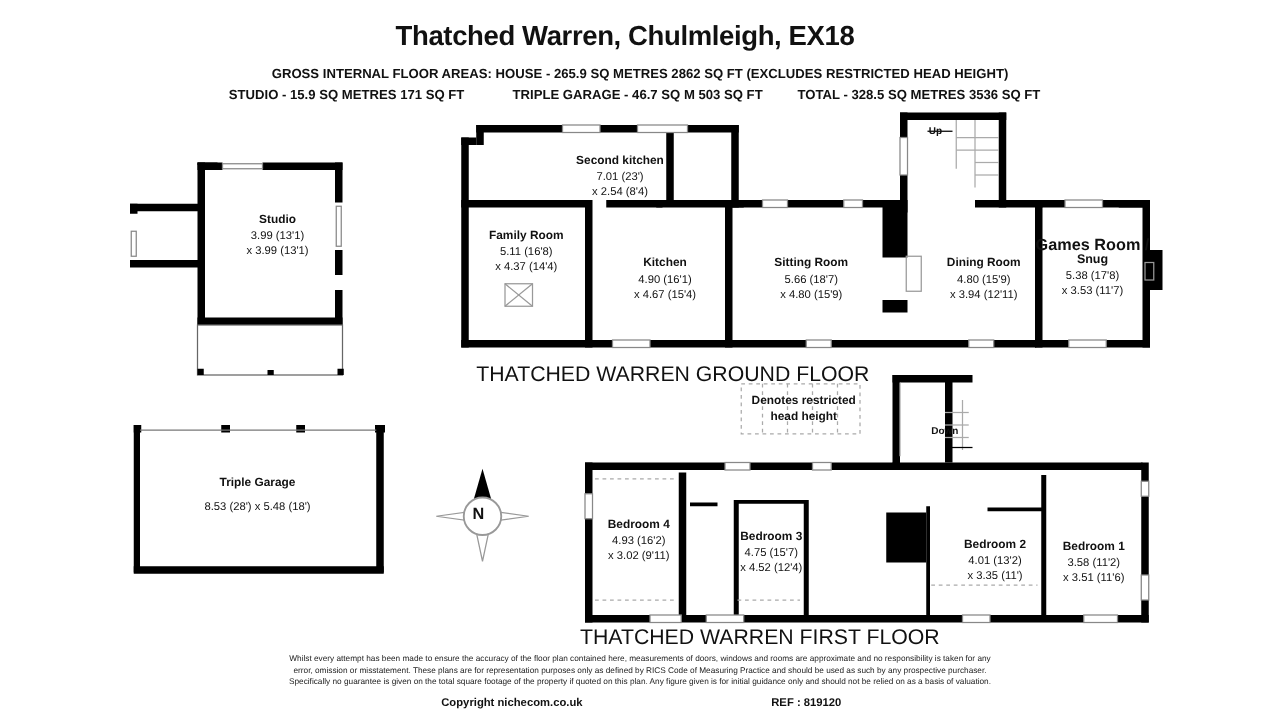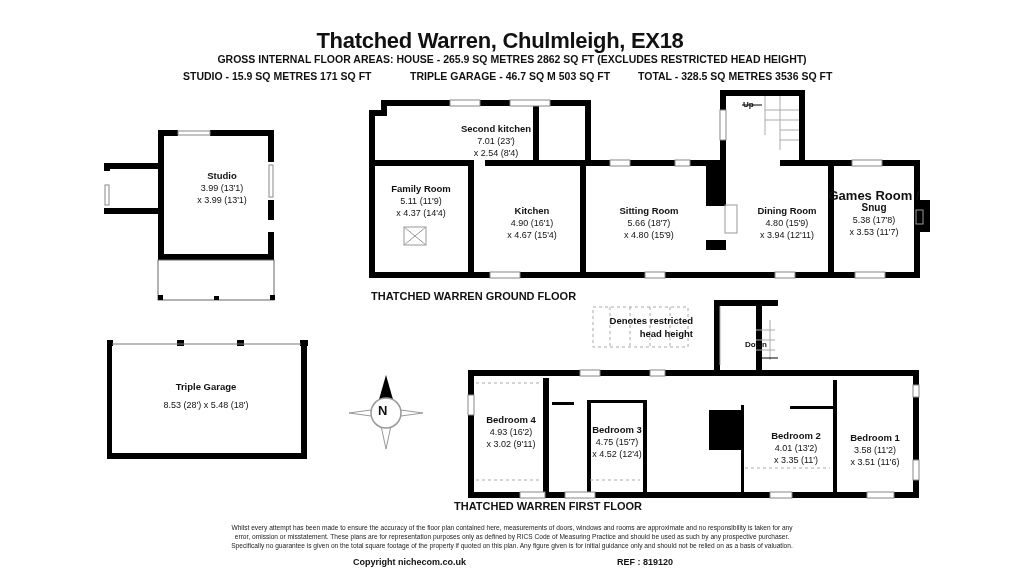--- a/index.html
+++ b/index.html
@@ -1,27 +1,27 @@
 <!DOCTYPE html>
 <html><head>
 <meta charset="utf-8">
 <style>
   html, body { margin:0; padding:0; background:#ffffff; }
   body { width:1024px; height:579px; position:relative; overflow:hidden; font-family:"Liberation Sans", sans-serif; color:#111; }
   .abs { position:absolute; }
-  .title { left:0; width:1000px; top:28px; text-align:center; font-size:22px; font-weight:bold; letter-spacing:-0.3px; }
+  .title { left:0; width:1000px; top:16px; text-align:center; font-size:22px; font-weight:bold; letter-spacing:-0.3px; }
   .sub1 { left:0; width:1024px; top:53px; text-align:center; font-size:10.5px; font-weight:bold; }
   .sub2 { top:70px; font-size:10.5px; font-weight:bold; white-space:nowrap; }
   svg.plan { position:absolute; left:0; top:0; }
   .rl { position:absolute; text-align:center; font-size:9px; line-height:12px; transform:translateX(-50%); white-space:nowrap; }
   .rl .n { font-weight:bold; font-size:9.5px; display:block; }
-  .floorlabel { font-size:11px; font-weight:bold; white-space:nowrap; }
+  .floorlabel { font-size:17px; font-weight:normal; white-space:nowrap;margin-left:10px; }
   .disc { left:0; width:1024px; top:523px; text-align:center; font-size:6.6px; line-height:9px; color:#222; }
   .foot { top:557px; font-size:9px; font-weight:bold; }
-  .legend { font-size:9.5px; font-weight:bold; text-align:right; line-height:13px; }
+  .legend { font-size:9.5px; font-weight:bold; text-align:center; line-height:13px; }
   .small { font-size:7.5px; }
 </style>
 </head>
 <body>
 
 <div class="abs title">Thatched Warren, Chulmleigh, EX18</div>
 <div class="abs sub1">GROSS INTERNAL FLOOR AREAS: HOUSE - 265.9 SQ METRES 2862 SQ FT (EXCLUDES RESTRICTED HEAD HEIGHT)</div>
 <div class="abs sub2" style="left:183px">STUDIO - 15.9 SQ METRES 171 SQ FT</div>
 <div class="abs sub2" style="left:410px">TRIPLE GARAGE - 46.7 SQ M 503 SQ FT</div>
 <div class="abs sub2" style="left:638px">TOTAL - 328.5 SQ METRES 3536 SQ FT</div>
@@ -186,21 +186,21 @@
 </div>
 <div class="abs" style="left:378px; top:403px; font-size:13px; font-weight:bold">N</div>
 
 <div class="rl" style="left:496px; top:123px">
   <span class="n">Second kitchen</span>
   <span>7.01 (23')</span><br>
   <span>x 2.54 (8'4)</span>
 </div>
 <div class="rl" style="left:421px; top:183px">
   <span class="n">Family Room</span>
-  <span>5.11 (11'9)</span><br>
+  <span>5.11 (16'8)</span><br>
   <span>x 4.37 (14'4)</span>
 </div>
 <div class="rl" style="left:532px; top:205px">
   <span class="n">Kitchen</span>
   <span>4.90 (16'1)</span><br>
   <span>x 4.67 (15'4)</span>
 </div>
 <div class="rl" style="left:649px; top:205px">
   <span class="n">Sitting Room</span>
   <span>5.66 (18'7)</span><br>

